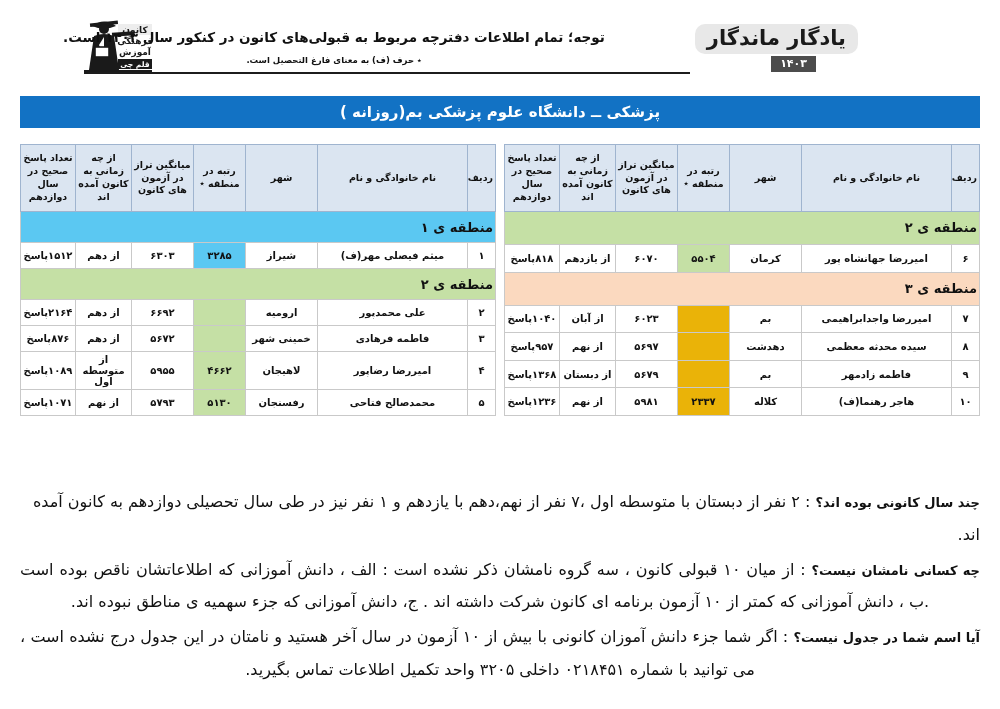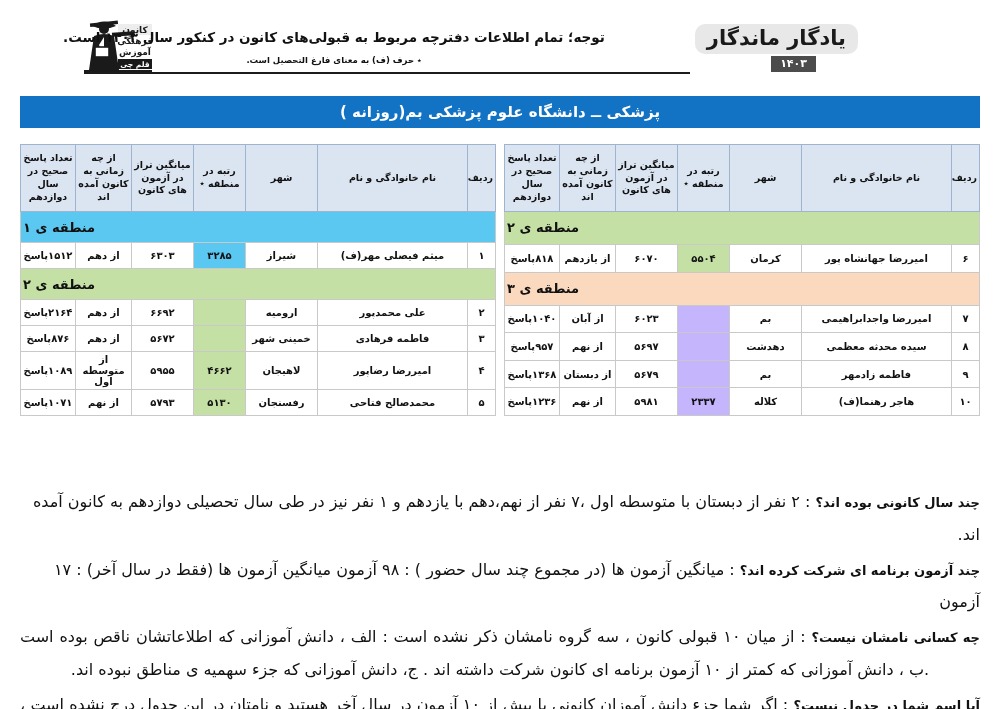--- a/index.html
+++ b/index.html
@@ -114,29 +114,29 @@
   .c-ans{width:55px;}
 
   td.name{text-align:right;padding-right:6px;font-size:10.5px;}
   td.radif{font-size:10.5px;}
   td.num{font-size:10.5px;letter-spacing:.5px;}
   td.city{font-size:10.5px;}
   td.since{font-size:9.5px;}
   td.ans{font-size:10px;border-radius:8px;}
 
   tr.grp td{
-    font-size:13px;font-weight:bold;text-align:left;height:26px;
+    font-size:13px;font-weight:bold;text-align:right;height:26px;
     border:1px solid #c9c9c9;
   }
   .g1{background:#5bc8f2;}
   .g2{background:#c5e0a5;}
   .g3{background:#fbd9bf;}
   .rank-g1{background:#5bc8f2;}
   .rank-g2{background:#c5e0a5;}
-  .rank-g3{background:#c4b5fd;margin-left:40px;}
+  .rank-g3{background:#eab308;margin-left:40px;}
 
   tbody tr{height:26px;}
 
   
   .notes{
     position:absolute;top:486px;right:20px;left:20px;
     direction:rtl;text-align:right;
   }
   .note{
     font-size:11.5px;line-height:2.05;color:#111;
@@ -351,25 +351,20 @@
     </table>
   </div>
 
   <div class="notes">
     <div class="note-wrap">
       <div class="note n1">
         <span class="q">چند سال کانونی بوده اند؟</span><span class="body"> : ۲ نفر از دبستان با متوسطه اول ،۷ نفر از نهم،دهم با یازدهم و ۱ نفر نیز در طی سال تحصیلی دوازدهم به کانون آمده اند.</span>
       </div>
     </div>
     <div class="note-wrap">
-      <div class="note n2">
-        <span class="q">چند آزمون برنامه ای شرکت کرده اند؟</span><span class="body"> : میانگین آزمون ها (در مجموع چند سال حضور ) : ۹۸ آزمون    میانگین آزمون ها (فقط در سال آخر) : ۱۷ آزمون</span>
-      </div>
-    </div>
-    <div class="note-wrap">
       <div class="note">
         <span class="q">چه کسانی نامشان نیست؟</span><span class="body"> : از میان ۱۰ قبولی کانون ، سه گروه نامشان ذکر نشده است : الف ، دانش آموزانی که اطلاعاتشان ناقص بوده است .ب ، دانش آموزانی که کمتر از ۱۰ آزمون برنامه ای کانون شرکت داشته اند . ج، دانش آموزانی که جزء سهمیه ی مناطق نبوده اند.</span>
       </div>
     </div>
     <div class="note-wrap">
       <div class="note">
         <span class="q">آیا اسم شما در جدول نیست؟</span><span class="body"> : اگر شما جزء دانش آموزان کانونی با بیش از ۱۰ آزمون در سال آخر هستید و نامتان در این جدول درج نشده است ، می توانید با شماره ۰۲۱۸۴۵۱ داخلی ۳۲۰۵ واحد تکمیل اطلاعات تماس بگیرید.</span>
       </div>
     </div>
   </div>

